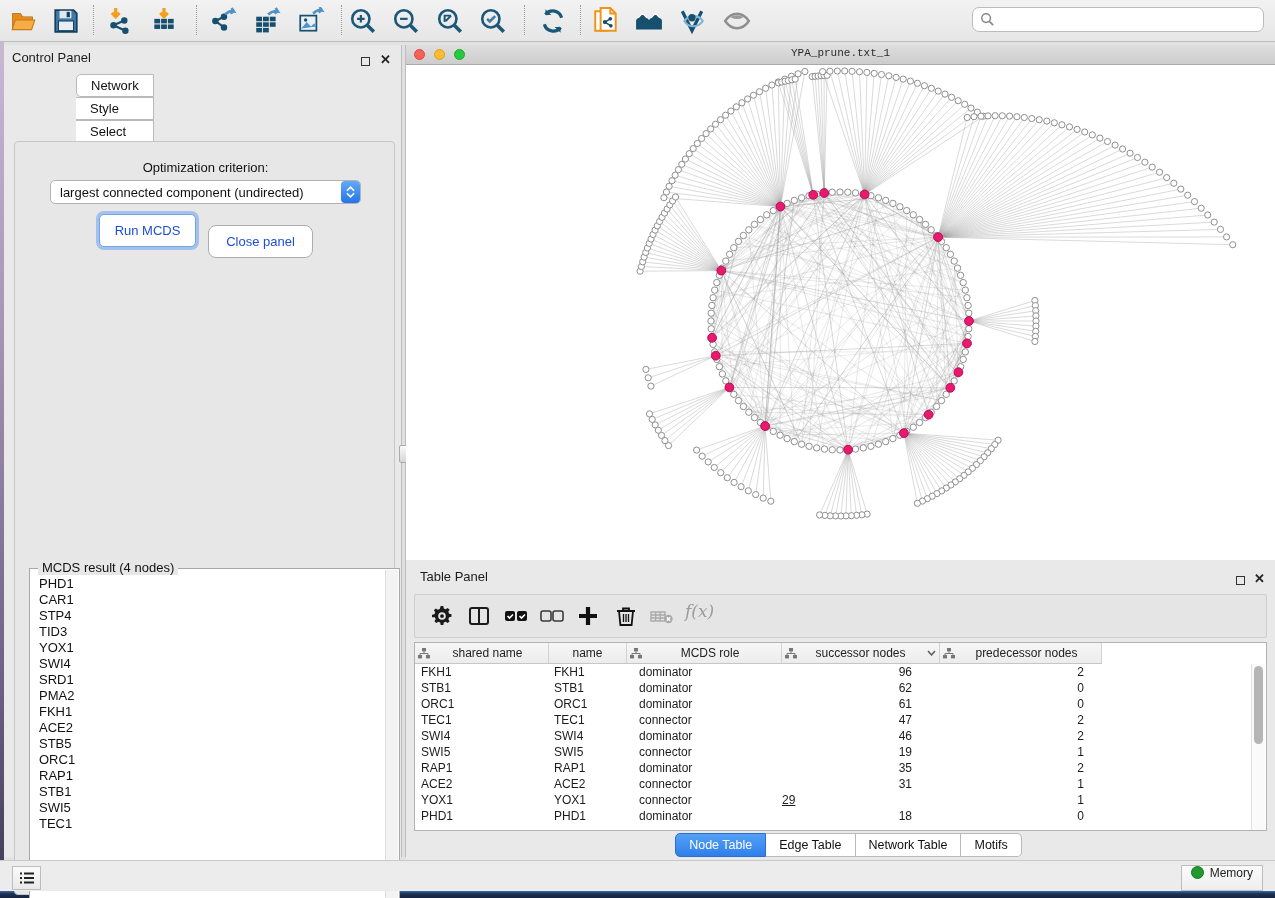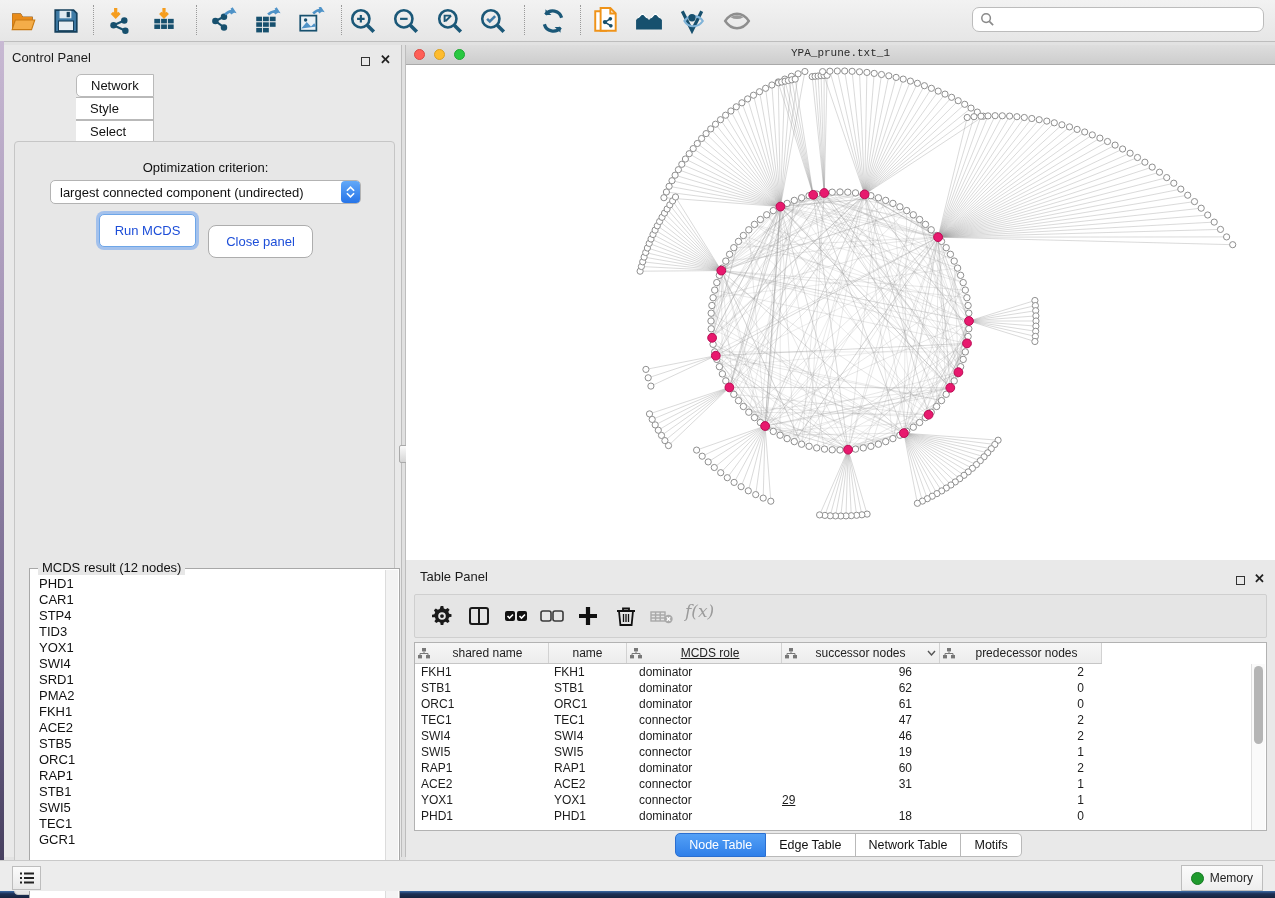--- a/index.html
+++ b/index.html
@@ -78,21 +78,21 @@
   .tp-tab{height:22px;line-height:22px;padding:0 13px;background:#fff;border:1px solid #b9b9b9;border-left:none;
      font-size:12.5px;color:#111;}
   .tp-tab:first-child{border-left:1px solid #b9b9b9;border-radius:5px 0 0 5px;}
   .tp-tab:last-child{border-radius:0 5px 5px 0;}
   .tp-tab.active{background:linear-gradient(#54a0f6,#2f7fe9);color:#fff;border-color:#2b6fd0;}
   
   #status-bar{left:0;top:860px;width:1275px;height:31px;background:#ececec;border-top:1px solid #c9c9c9;box-sizing:border-box;}
   #list-btn{position:absolute;left:12px;top:5px;width:27px;height:22px;background:linear-gradient(#fbfbfb,#e9e9e9);
      border:1px solid #bdbdbd;display:flex;align-items:center;justify-content:center;}
   #memory-btn{position:absolute;right:12px;top:4px;height:24px;padding:0 9px;background:linear-gradient(#fbfbfb,#eee);
-     border:1px solid #bdbdbd;display:flex;align-items:center;gap:6px;font-size:12px;color:#222;}
+     border:1px solid #bdbdbd;display:flex;gap:6px;font-size:12px;color:#222;}
   .mem-dot{width:11px;height:11px;border-radius:50%;background:#1f9a2e;border:1px solid #157a22;}
   .fx{font-family:"DejaVu Serif",serif;font-style:italic;font-size:17px;color:#9b9b9b;}
 </style>
 </head>
 <body>
 
 <div id="app">
 
   <div id="toolbar" class="abs">
     <svg class="tb-icon" style="left:10px" viewBox="0 0 26 26">
@@ -233,39 +233,38 @@
             </svg>
           <svg width="9" height="6" viewBox="0 0 10 6">
               <path d="M1 1l4 4 4-4" fill="none" stroke="#fff" stroke-width="1.8"></path>
             </svg>
         </span>
       </div>
       <div id="opt-label" class="abs">Optimization criterion:</div>
       <div id="run-btn" class="mac-btn">Run MCDS</div>
       <div id="closep-btn" class="mac-btn">Close panel</div>
       <div id="result-group" class="abs">
-        <div id="result-legend">MCDS result (12 nodes)</div>
+        <div id="result-legend">MCDS result (4 nodes)</div>
         <div id="result-list">
             <div class="mcds-item">PHD1</div>
             <div class="mcds-item">CAR1</div>
             <div class="mcds-item">STP4</div>
             <div class="mcds-item">TID3</div>
             <div class="mcds-item">YOX1</div>
             <div class="mcds-item">SWI4</div>
             <div class="mcds-item">SRD1</div>
             <div class="mcds-item">PMA2</div>
             <div class="mcds-item">FKH1</div>
             <div class="mcds-item">ACE2</div>
             <div class="mcds-item">STB5</div>
             <div class="mcds-item">ORC1</div>
             <div class="mcds-item">RAP1</div>
             <div class="mcds-item">STB1</div>
             <div class="mcds-item">SWI5</div>
             <div class="mcds-item">TEC1</div>
-            <div class="mcds-item">GCR1</div>
           </div>
         <div id="result-scroll"></div>
       </div>
     </div>
   </div>
 
   <div id="v-splitter" class="abs">
     <div id="v-handle"></div>
   </div>
 
@@ -1093,21 +1092,21 @@
                 <rect x="0" y="7" width="4" height="3.4"></rect>
                 <rect x="8" y="7" width="4" height="3.4"></rect>
               </g>
               <path d="M6 3.4V5.5M2 7V5.5h8V7" stroke="#777" fill="none"></path>
             </svg>
             <span class="lbl">shared name</span>
           </div>
           <div class="hcell" style="width: 78px;">
             <span class="lbl">name</span>
           </div>
-          <div class="hcell" style="width: 155px; text-decoration: underline;">
+          <div class="hcell" style="width: 155px;">
             <svg width="12" height="11" viewBox="0 0 12 11" style="flex:none">
               <g fill="#777">
                 <rect x="4" y="0" width="4" height="3.4"></rect>
                 <rect x="0" y="7" width="4" height="3.4"></rect>
                 <rect x="8" y="7" width="4" height="3.4"></rect>
               </g>
               <path d="M6 3.4V5.5M2 7V5.5h8V7" stroke="#777" fill="none"></path>
             </svg>
             <span class="lbl">MCDS role</span>
           </div>
@@ -1177,21 +1176,21 @@
             <div class="tcell" style="width: 134px; text-align: left; padding-left: 6px;">SWI5</div>
             <div class="tcell" style="width: 78px; text-align: left; padding-left: 5px;">SWI5</div>
             <div class="tcell" style="width: 155px; text-align: left; padding-left: 12px;">connector</div>
             <div class="tcell" style="width: 158px; text-align: right; padding-right: 28px;">19</div>
             <div class="tcell" style="width: 162px; text-align: right; padding-right: 18px;">1</div>
           </div>
           <div class="trow">
             <div class="tcell" style="width: 134px; text-align: left; padding-left: 6px;">RAP1</div>
             <div class="tcell" style="width: 78px; text-align: left; padding-left: 5px;">RAP1</div>
             <div class="tcell" style="width: 155px; text-align: left; padding-left: 12px;">dominator</div>
-            <div class="tcell" style="width: 158px; text-align: right; padding-right: 28px;">60</div>
+            <div class="tcell" style="width: 158px; text-align: right; padding-right: 28px;">35</div>
             <div class="tcell" style="width: 162px; text-align: right; padding-right: 18px;">2</div>
           </div>
           <div class="trow">
             <div class="tcell" style="width: 134px; text-align: left; padding-left: 6px;">ACE2</div>
             <div class="tcell" style="width: 78px; text-align: left; padding-left: 5px;">ACE2</div>
             <div class="tcell" style="width: 155px; text-align: left; padding-left: 12px;">connector</div>
             <div class="tcell" style="width: 158px; text-align: right; padding-right: 28px;">31</div>
             <div class="tcell" style="width: 162px; text-align: right; padding-right: 18px;">1</div>
           </div>
           <div class="trow">

